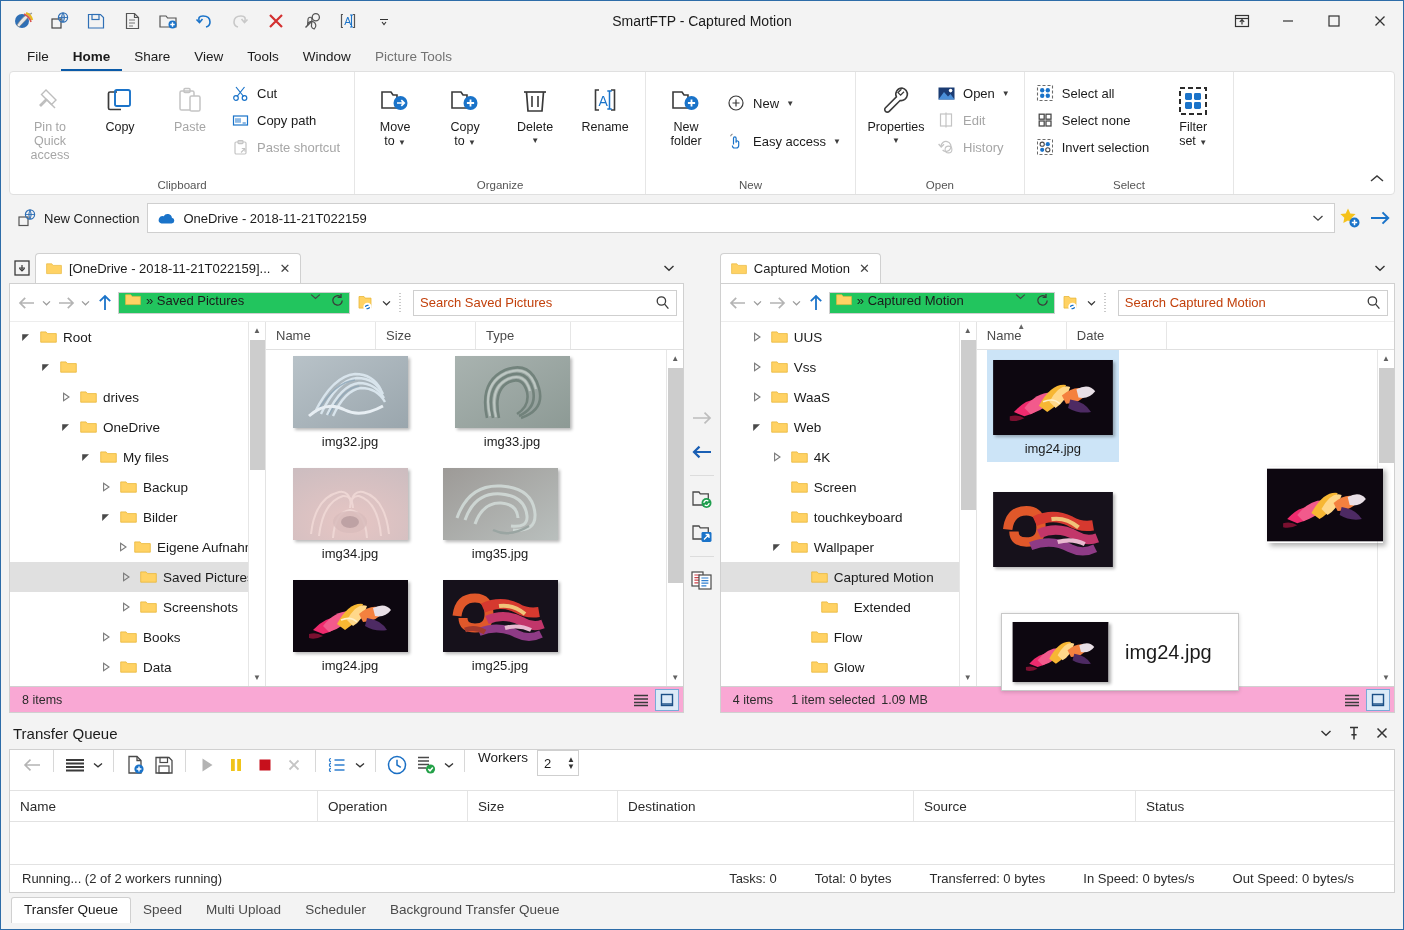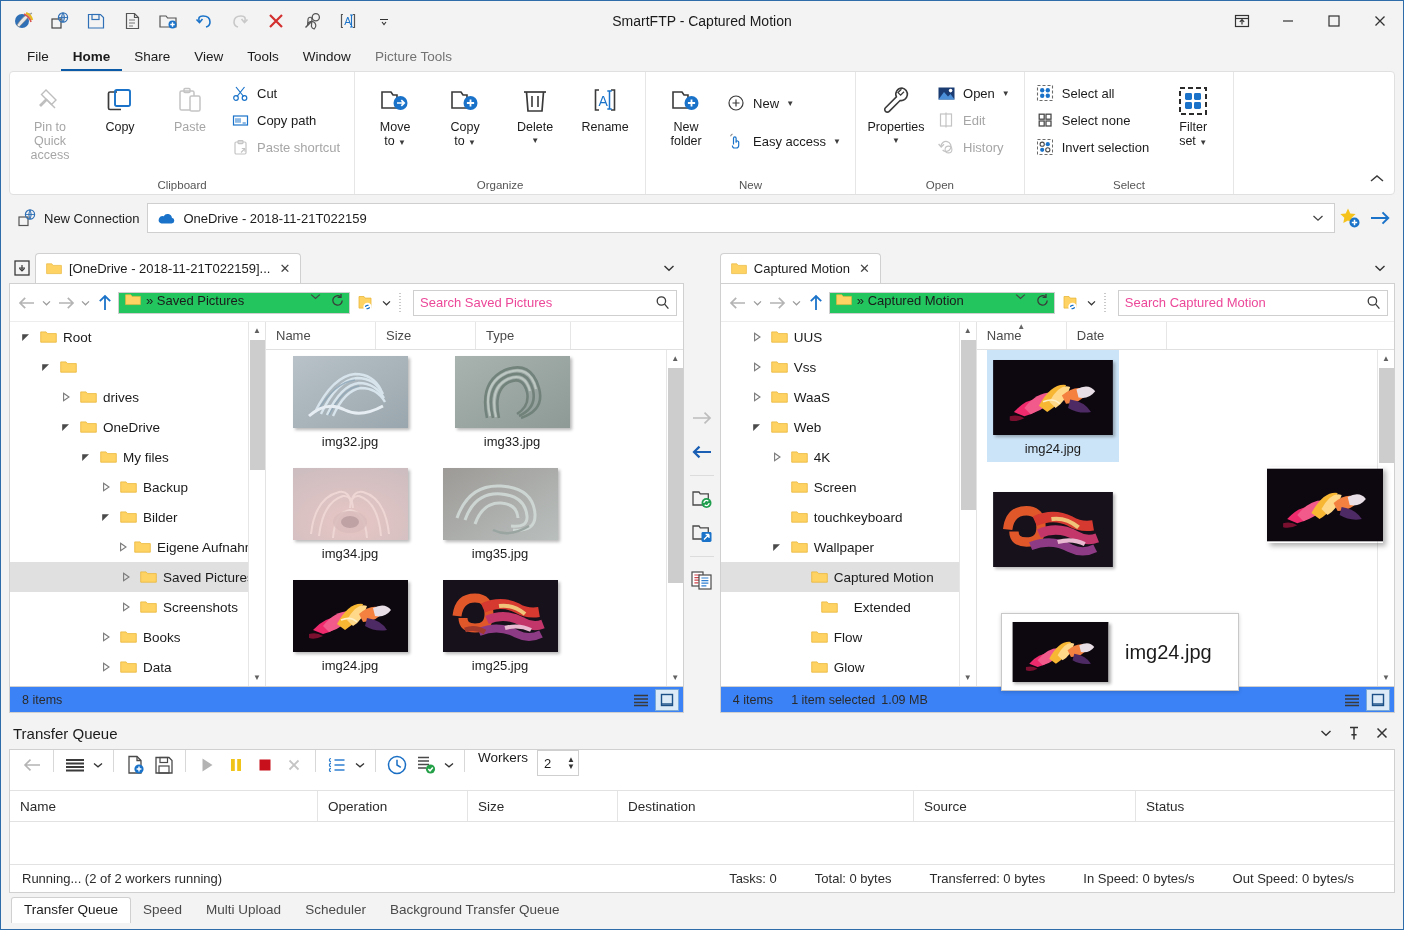--- a/index.html
+++ b/index.html
@@ -157,21 +157,21 @@
     flex:0 1 auto; min-width:0;
     height:22px; border:1px solid #cfcfcf; background:#22c55e;
     display:flex; gap:5px; padding:0 4px 0 6px;
   }
   .crumbbox .txt{ font-size:13px; white-space:nowrap; }
   .srchbox{
     flex:1; height:26px; border:1px solid #cfcfcf; background:#fff;
     display:flex; align-items:center; padding:0 6px;
     margin-left:6px; min-width:60px;
   }
-  .srchbox .ph{ flex:1; font-size:13px; color:#ec4899; }
+  .srchbox .ph{ flex:1; font-size:13px; color:#c2410c; }
   .gripper{ width:10px; height:22px; display:flex; align-items:center; justify-content:center; }
 
   .pane-main{ flex:1; display:flex; min-height:0; }
   .tree{
     width:256px; background:#fff; position:relative;
     border-right:1px solid #e3e3e3; overflow:hidden;
   }
   .tnode{
     height:30px; display:flex; align-items:center; gap:6px;
     font-size:13.5px; padding-right:6px; white-space:nowrap;
@@ -198,21 +198,21 @@
     position:absolute; right:0; top:0; bottom:0; width:17px;
     background:#fff; border-left:1px solid #e6e6e6;
   }
   .vsb .arr{ height:17px; display:flex; align-items:center; justify-content:center; font-size:8px; color:#606060; background:#fff; }
   .vsb .arr.bot{ position:absolute; bottom:0; left:0; right:0; }
   .vsb .thumbbar{ position:absolute; left:1px; right:0; background:#cdcdcd; }
 
   .statusbar{
     height:26px; display:flex; align-items:center;
     border:1px solid #d0d0d0; border-top:none;
-    background:#3b82f6; font-size:12.5px; color:#2b2b2b;
+    background:#f9a8d4; font-size:12.5px; color:#2b2b2b;
     padding-left:12px; gap:24px;
   }
   .viewbtns{ margin-left:auto; display:flex; align-items:center; gap:2px; padding-right:4px; }
   .viewbtn{ width:24px; height:22px; display:flex; align-items:center; justify-content:center; }
   .viewbtn.active{ border:1px solid #7aa9d8; background:#dceaf7; }
 
   
   .xferstrip{
     width:36px; display:flex; flex-direction:column; align-items:center;
     padding-top:150px; gap:0;

